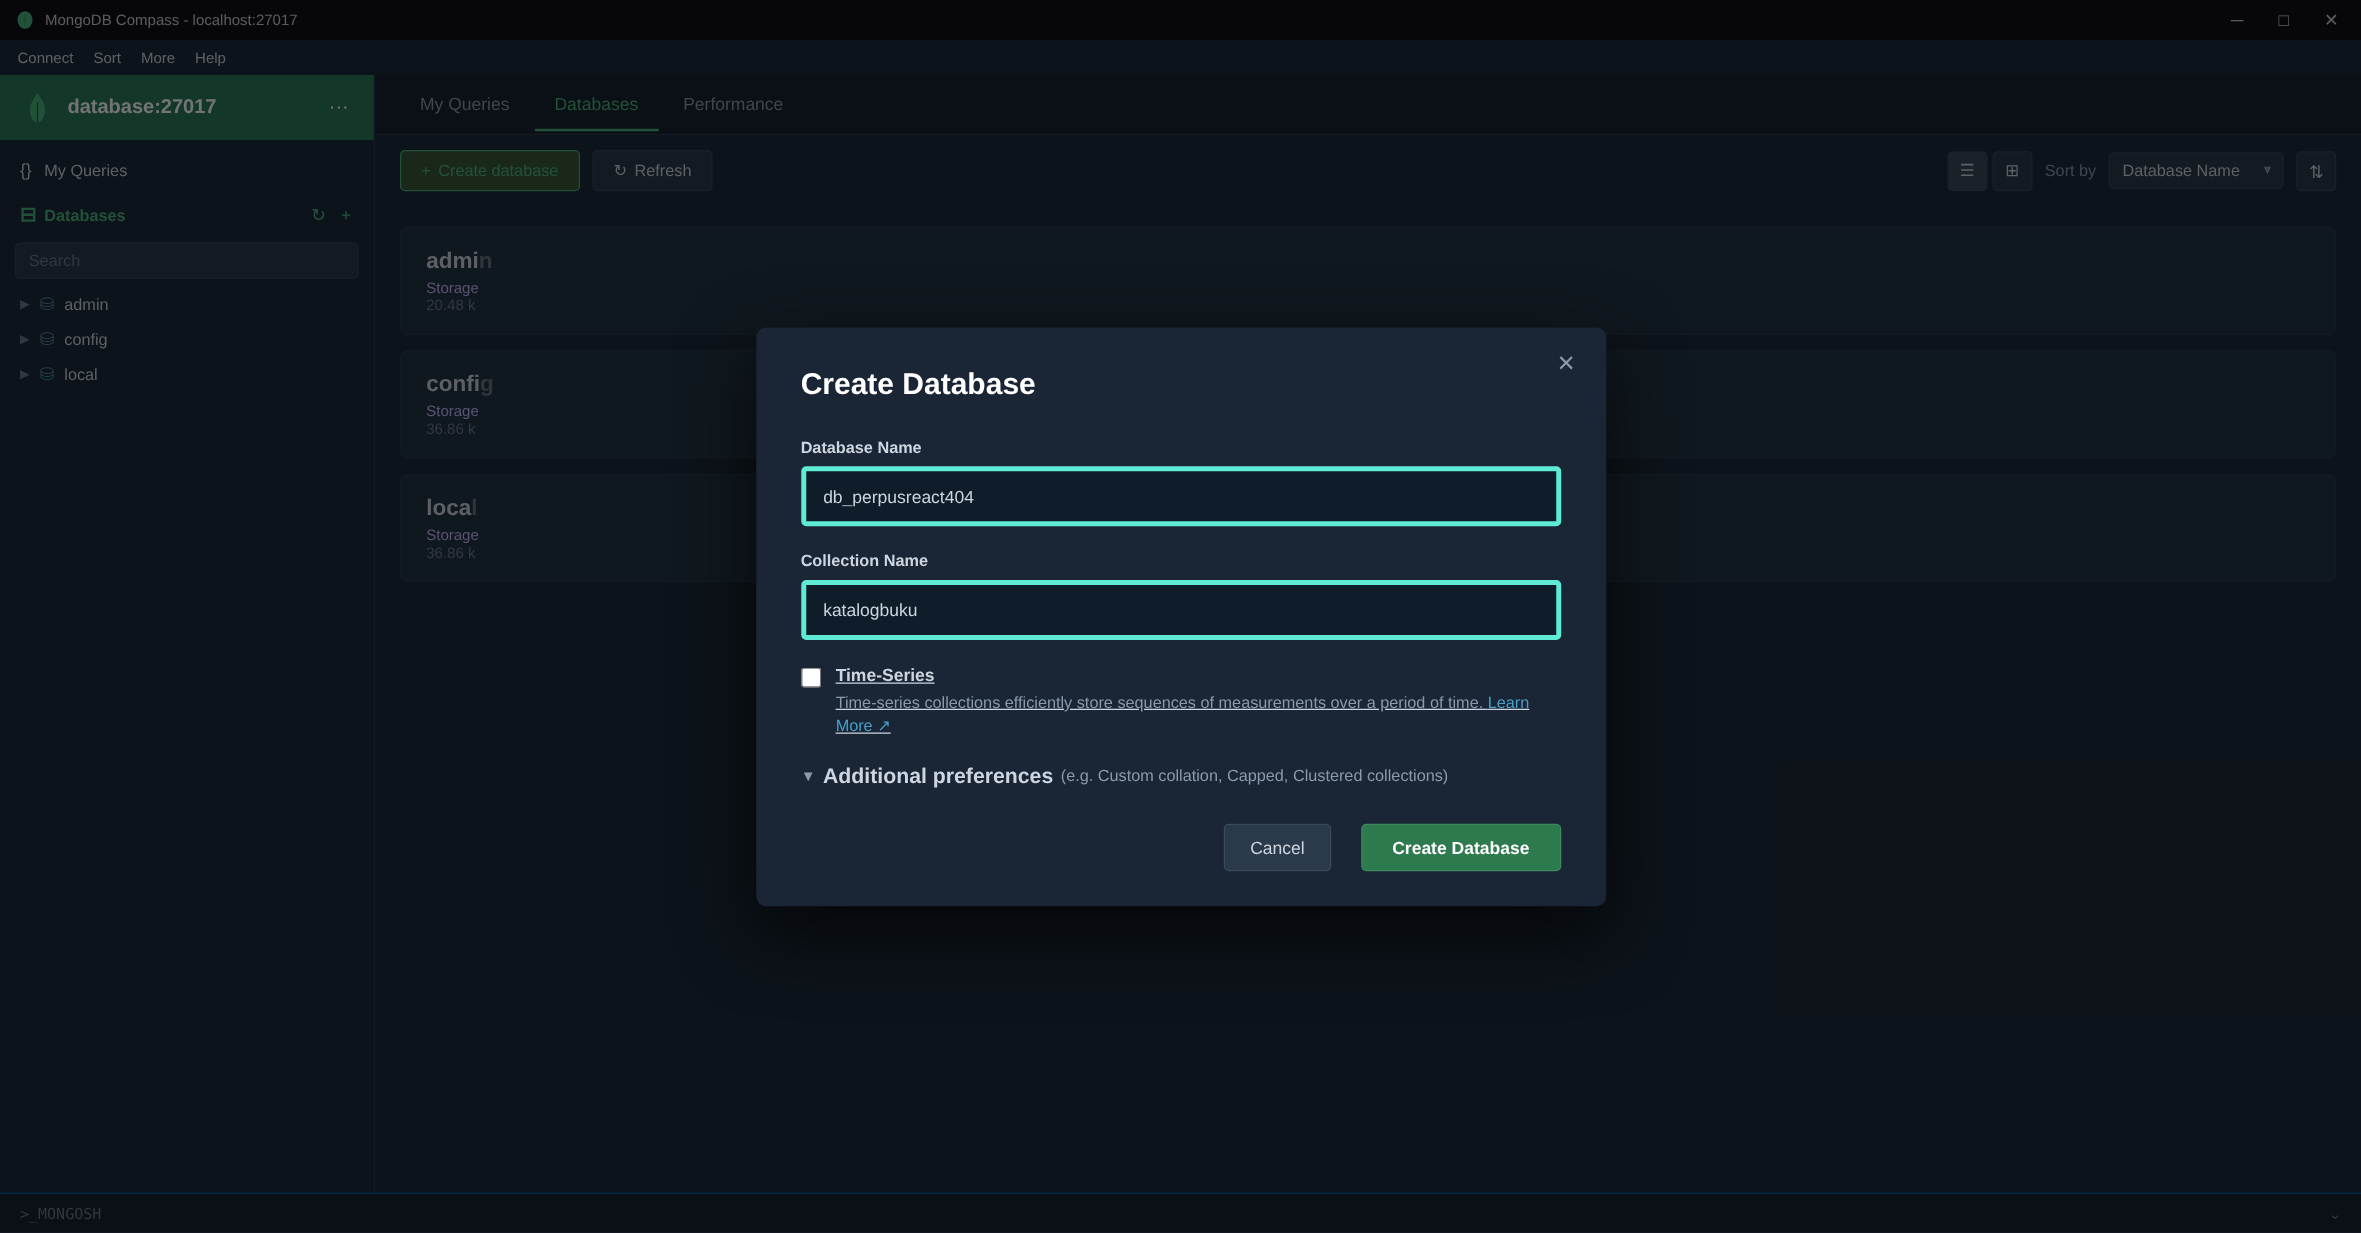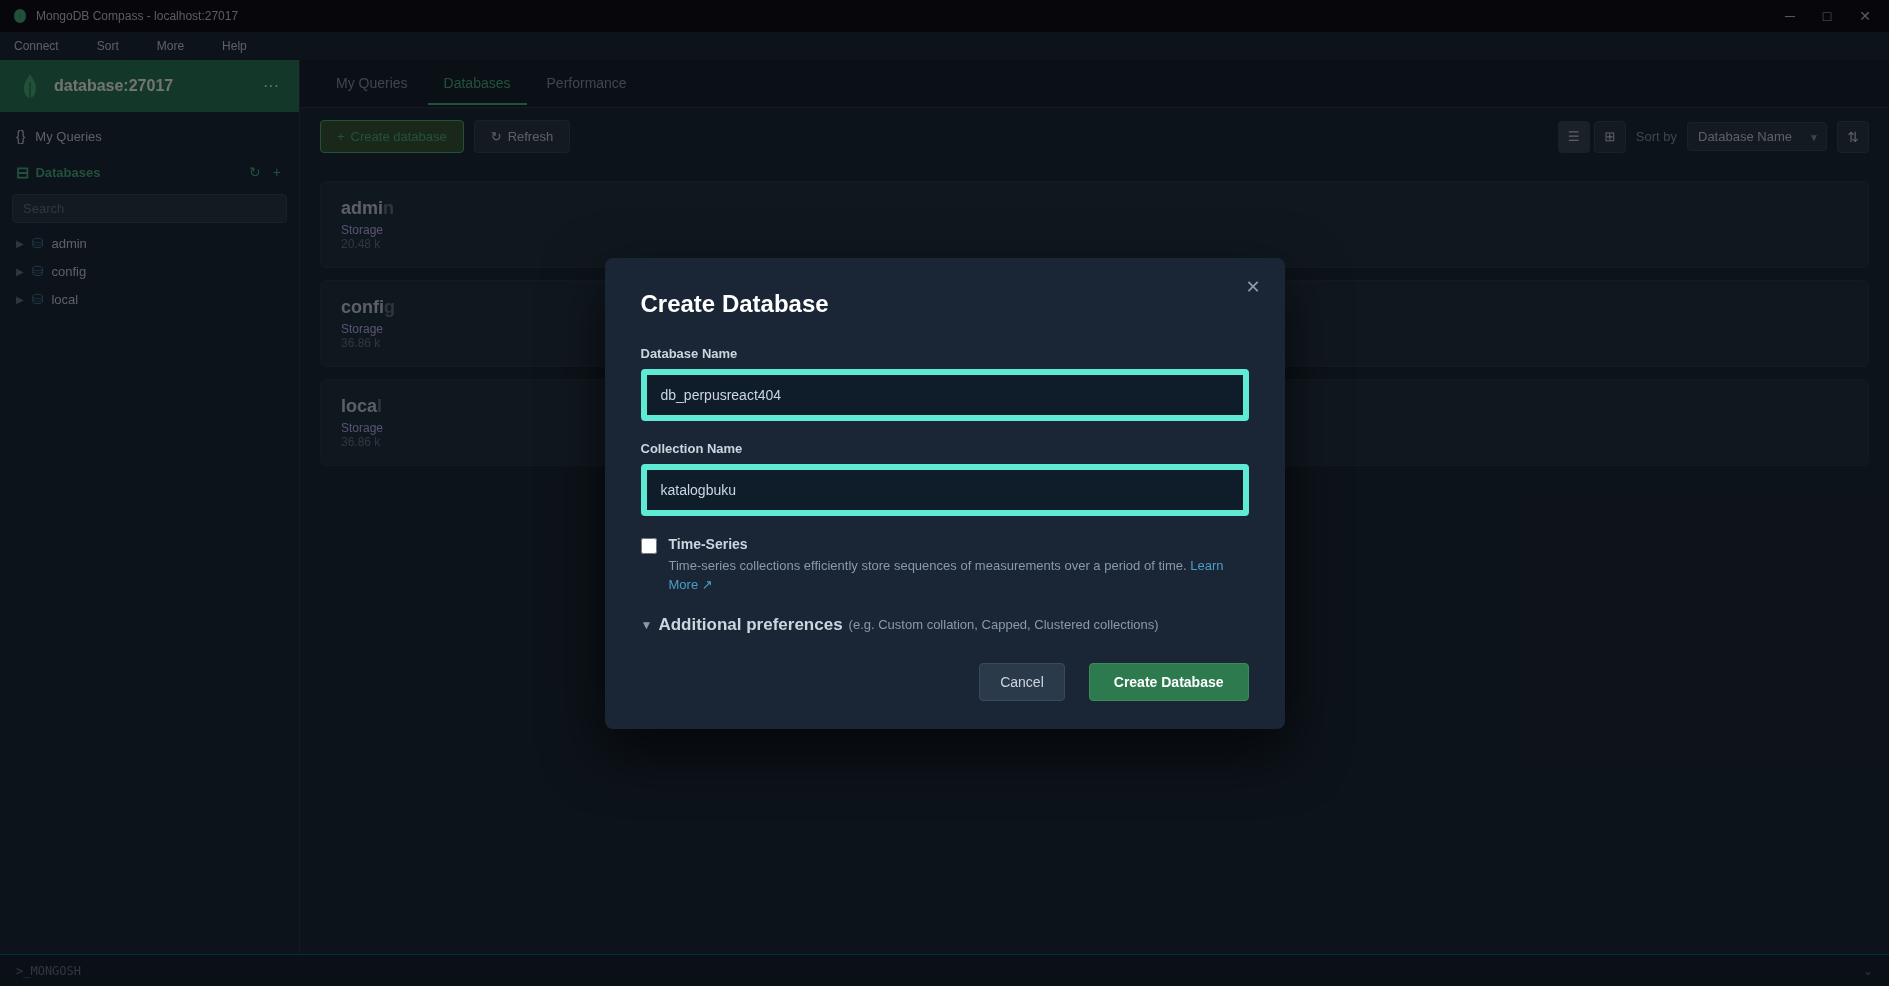--- a/index.html
+++ b/index.html
@@ -49,21 +49,21 @@
       padding: 2px 6px;
     }
 
     
     .menubar {
       background: #1e2a3a;
       height: 28px;
       display: flex;
       align-items: center;
       padding: 0 8px;
-      gap: 26px;
+      gap: 4px;
     }
     .menubar-item {
       font-size: 12px;
       color: #cdd5e0;
       cursor: pointer;
       padding: 4px 6px;
     }
 
     
     .app-layout {
@@ -391,34 +391,35 @@
     .form-label {
       font-size: 13px;
       font-weight: 600;
       color: #cdd5e0;
       margin-bottom: 8px;
       display: block;
     }
     .form-input {
       width: 100%;
       background: #0f1c2a;
-      border: 6px solid #5eead4;
+      border: 4px solid #5eead4;
       border-radius: 4px;
       padding: 12px 14px;
       color: #cdd5e0;
       font-size: 14px;
       outline: none;
       margin-bottom: 20px;
     }
 
     .checkbox-row {
       display: flex;
       align-items: flex-start;
       gap: 12px;
       margin-bottom: 20px;
+      text-decoration: underline;
     }
     .checkbox-input {
       width: 16px;
       height: 16px;
       margin-top: 2px;
       accent-color: #4db380;
       cursor: pointer;
       flex-shrink: 0;
     }
     .checkbox-content {}

